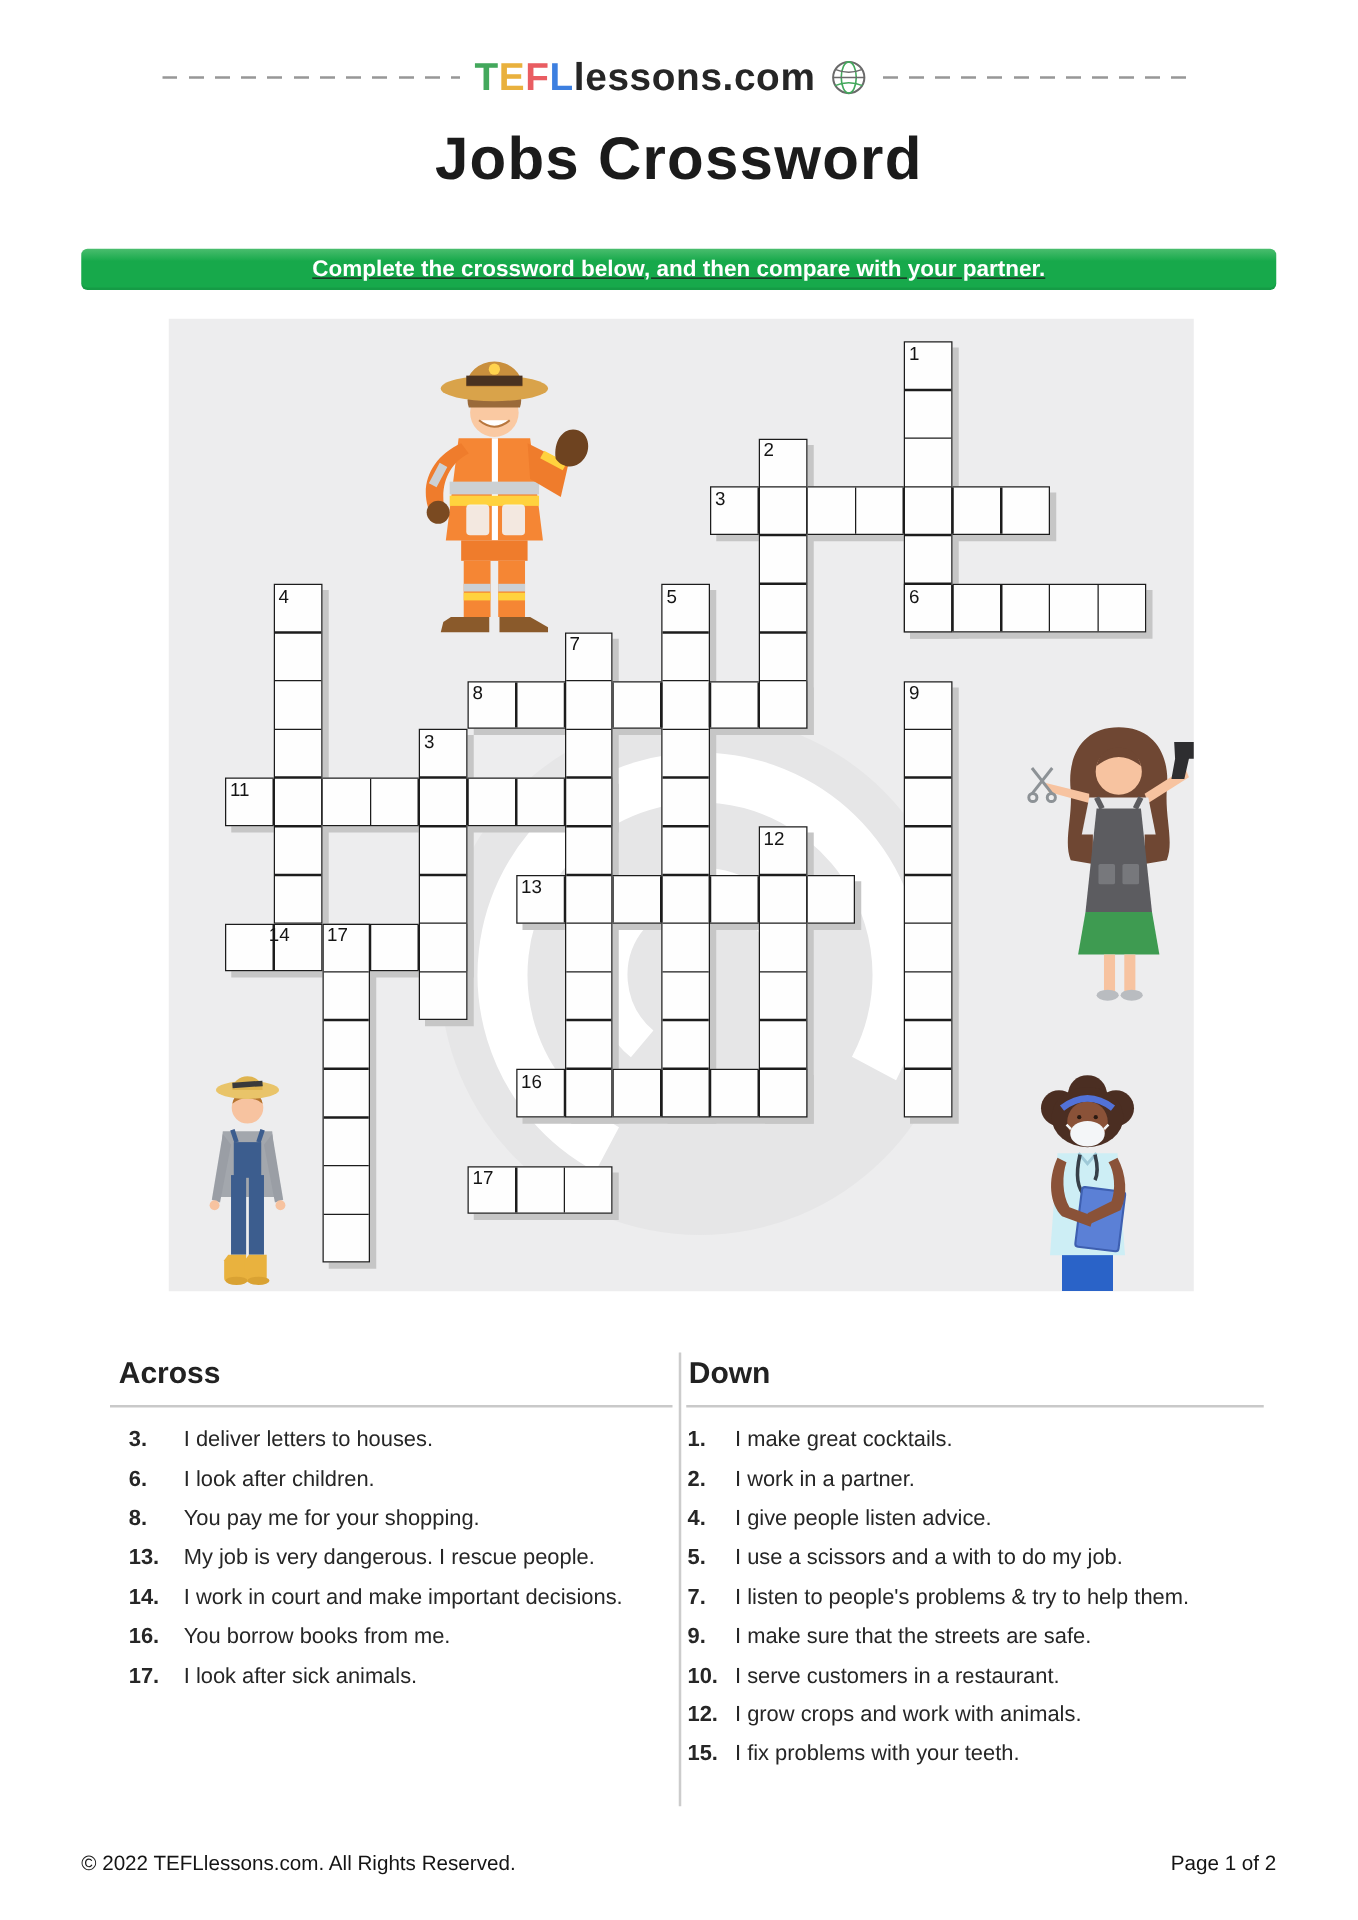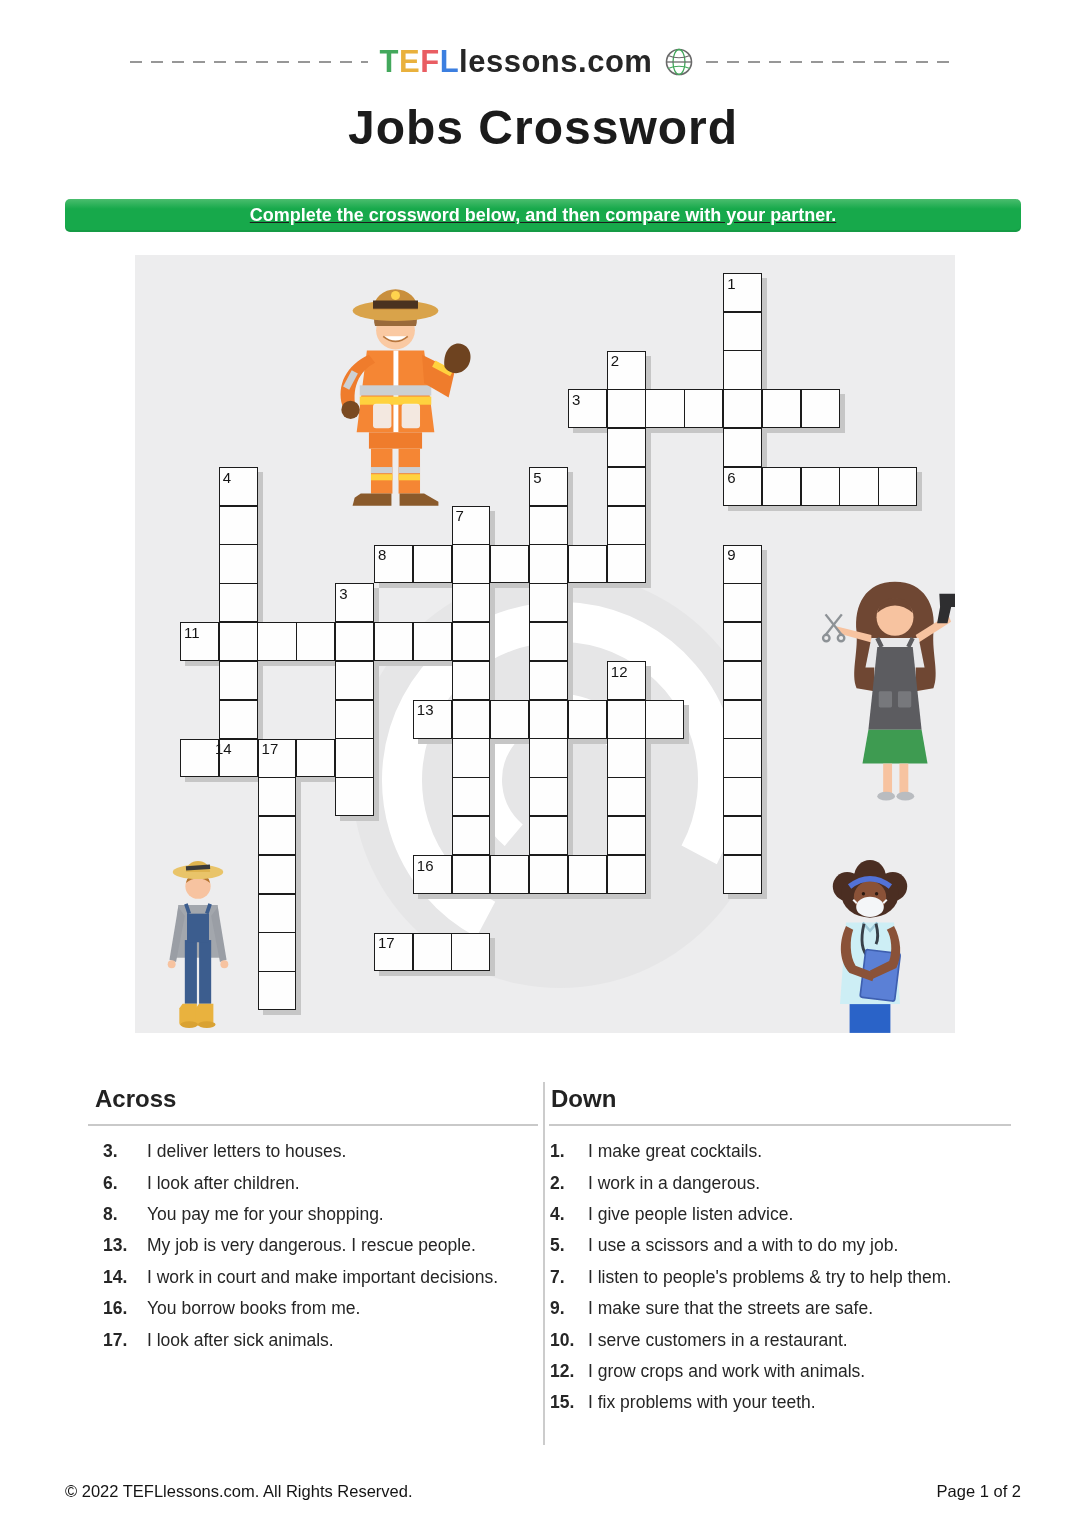--- a/index.html
+++ b/index.html
@@ -362,21 +362,21 @@
         <span class="clue-text">I look after sick animals.</span>
       </div>
     </div>
   <div class="clue-list down-list" id="down-list" style="left:548px;top:1136px;width:470px;">
       <div class="clue-item">
         <span class="clue-num">1.</span>
         <span class="clue-text">I make great cocktails.</span>
       </div>
       <div class="clue-item">
         <span class="clue-num">2.</span>
-        <span class="clue-text">I work in a dangerous.</span>
+        <span class="clue-text">I work in a partner.</span>
       </div>
       <div class="clue-item">
         <span class="clue-num">4.</span>
         <span class="clue-text">I give people listen advice.</span>
       </div>
       <div class="clue-item">
         <span class="clue-num">5.</span>
         <span class="clue-text">I use a scissors and a with to do my job.</span>
       </div>
       <div class="clue-item">

